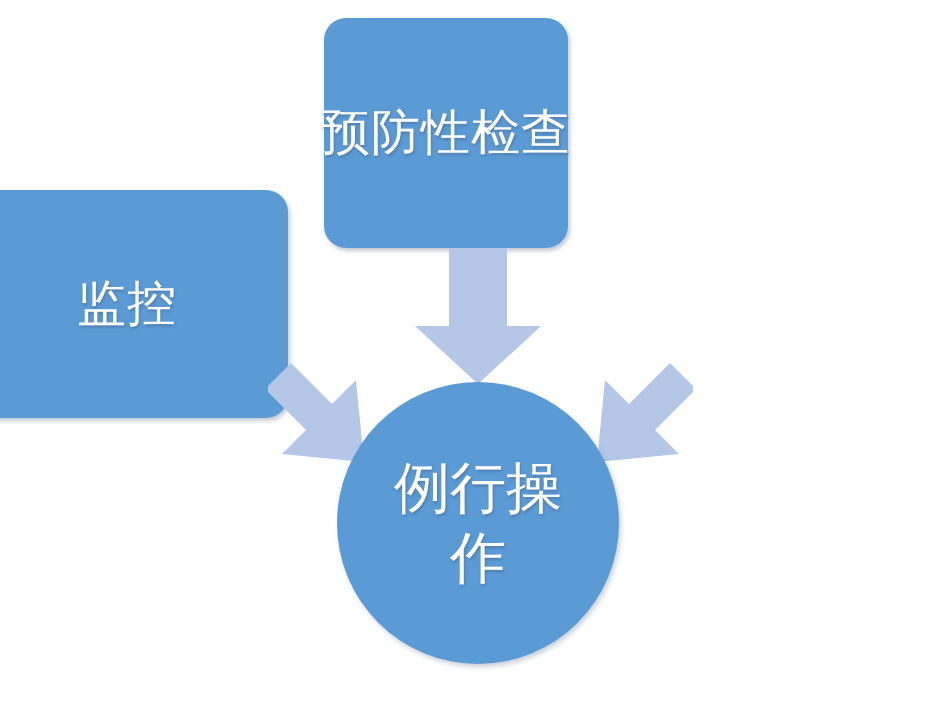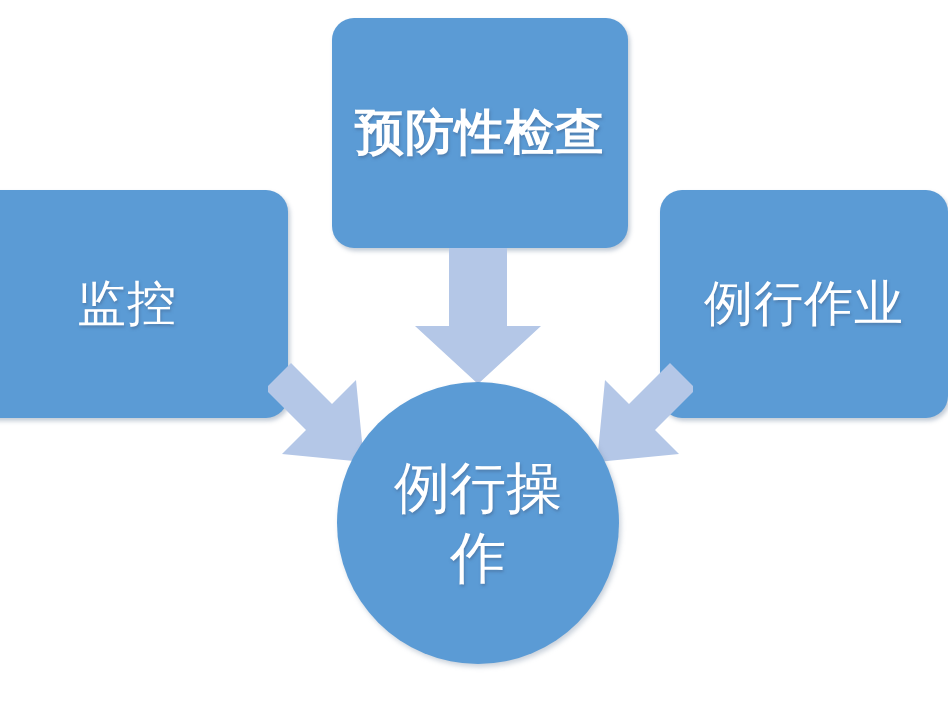--- a/index.html
+++ b/index.html
@@ -31,25 +31,24 @@
   .node-box .node-label {
     color: #ffffff;
     font-size: 49px;
     line-height: 1.15;
     letter-spacing: 1px;
     white-space: nowrap;
     text-shadow: 1px 2px 3px rgba(70,100,140,0.55);
   }
 
   #box-preventive-check {
-    left: 332px;
+    left: 324px;
     top: 18px;
-    width: 296px;
+    width: 244px;
     height: 230px;
-    font-weight: bold;
   }
   #box-monitoring {
     left: -34px;
     top: 190px;
     width: 322px;
     height: 228px;
   }
   #box-routine-work {
     left: 660px;
     top: 190px;
@@ -96,23 +95,20 @@
 <div id="canvas">
 
   <div class="node-box" id="box-preventive-check">
     <span class="node-label">预防性检查</span>
   </div>
 
   <div class="node-box" id="box-monitoring">
     <span class="node-label">监控</span>
   </div>
 
-  <div class="node-box" id="box-routine-work">
-    <span class="node-label">例行作业</span>
-  </div>
 
   <div class="arrow" id="arrow-down">
     <svg width="130" height="138" viewBox="0 0 130 138" xmlns="http://www.w3.org/2000/svg">
       <polygon points="36,0 94,0 94,78 128,78 65,136 2,78 36,78" fill="#B4C7E7"></polygon>
     </svg>
   </div>
 
   <div class="arrow" id="arrow-left">
     <svg width="110" height="112" viewBox="0 0 110 112" xmlns="http://www.w3.org/2000/svg">
       <polygon points="23,5 64,46 88,22 96,104 14,96 38,72 -3,31" fill="#B4C7E7"></polygon>

